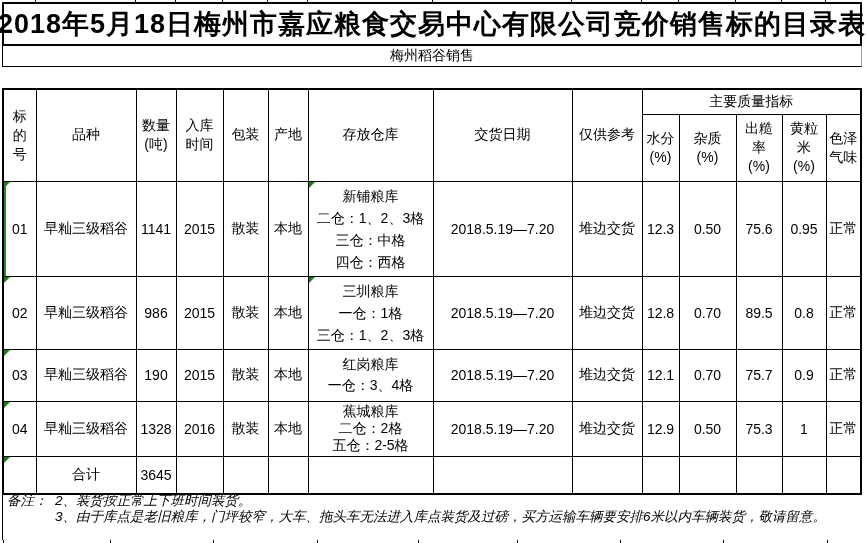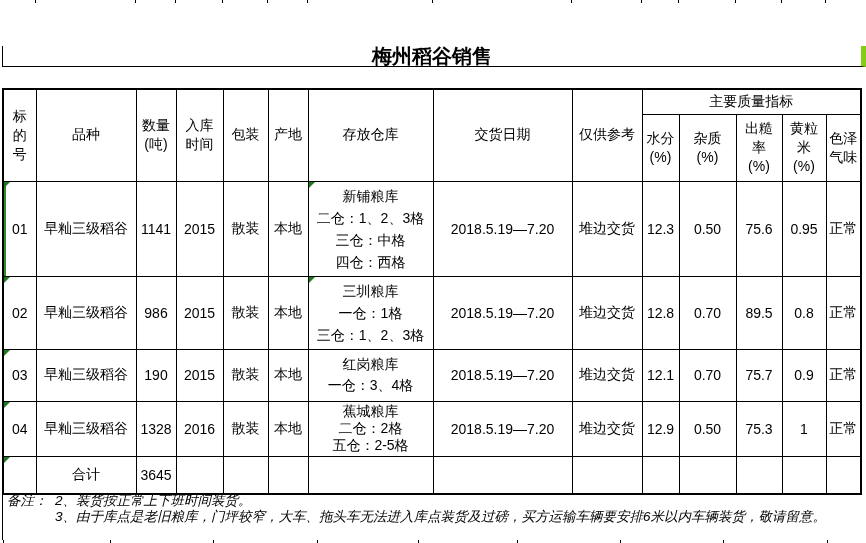--- a/index.html
+++ b/index.html
@@ -8,22 +8,22 @@
     font-family:"Liberation Sans","DejaVu Sans",sans-serif;color:#000;overflow:hidden;
   }
   .tick{position:absolute;width:1px;height:3px;background:#000;}
   .title-box{
     position:absolute;left:2px;top:2px;width:856px;height:40px;
     border:2px solid #000;display:flex;align-items:center;justify-content:center;
     font-size:27px;font-weight:bold;letter-spacing:1px;white-space:nowrap;
   }
   .subtitle-box{
     position:absolute;left:2px;top:46px;width:858px;height:20px;
-    border-left:1px solid #000;border-right:5px solid #84cc16;border-bottom:1px solid #000;
-    display:flex;align-items:center;justify-content:center;font-size:20px;font-weight:bold;
+    border-left:1px solid #000;border-right:1px solid #84cc16;border-bottom:1px solid #000;
+    display:flex;align-items:center;justify-content:center;font-size:14px;
   }
   .consignor-box{
     position:absolute;left:2px;top:67px;width:858px;height:21px;
     border-left:1px solid #000;border-right:1px solid #000;
     display:flex;align-items:center;font-size:15px;padding-left:4px;box-sizing:border-box;
   }
   table.main{
     position:absolute;left:2px;top:88px;border-collapse:collapse;table-layout:fixed;
     width:858px;font-size:14px;
   }
@@ -61,20 +61,21 @@
   <div class="tick" style="left:267px;top:0;"></div>
   <div class="tick" style="left:307px;top:0;"></div>
   <div class="tick" style="left:432px;top:0;"></div>
   <div class="tick" style="left:571px;top:0;"></div>
   <div class="tick" style="left:641px;top:0;"></div>
   <div class="tick" style="left:678px;top:0;"></div>
   <div class="tick" style="left:735px;top:0;"></div>
   <div class="tick" style="left:781px;top:0;"></div>
   <div class="tick" style="left:825px;top:0;"></div>
 
+  <div class="title-box">2018年5月18日梅州市嘉应粮食交易中心有限公司竞价销售标的目录表</div>
   <div class="subtitle-box">梅州稻谷销售</div>
 
   <table class="main">
     <colgroup>
       <col style="width:33px">
         <col style="width:100px">
         <col style="width:40px">
       <col style="width:47px">
         <col style="width:45px">
         <col style="width:40px">

